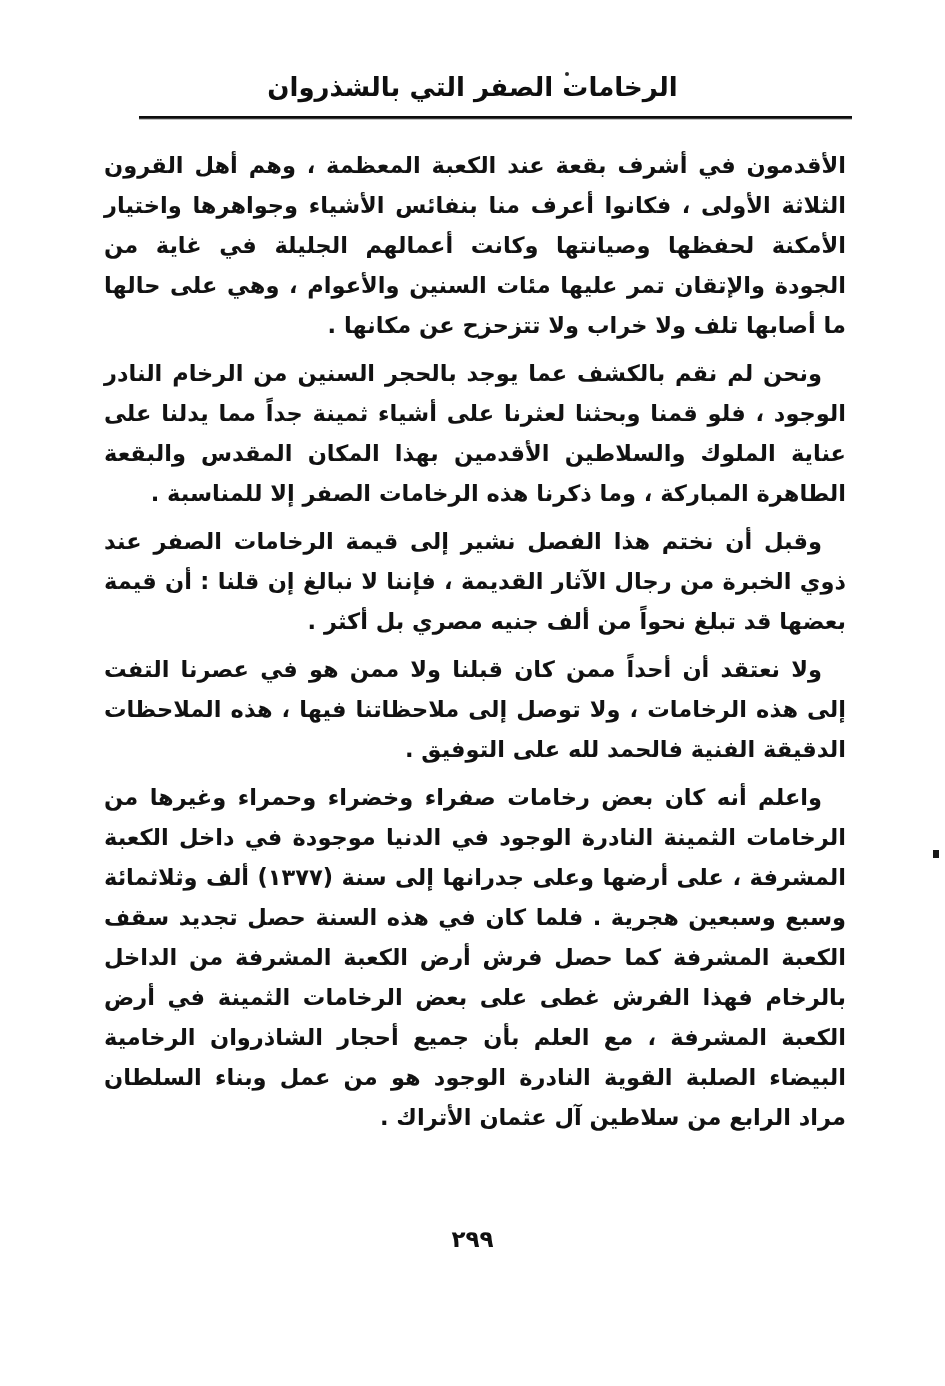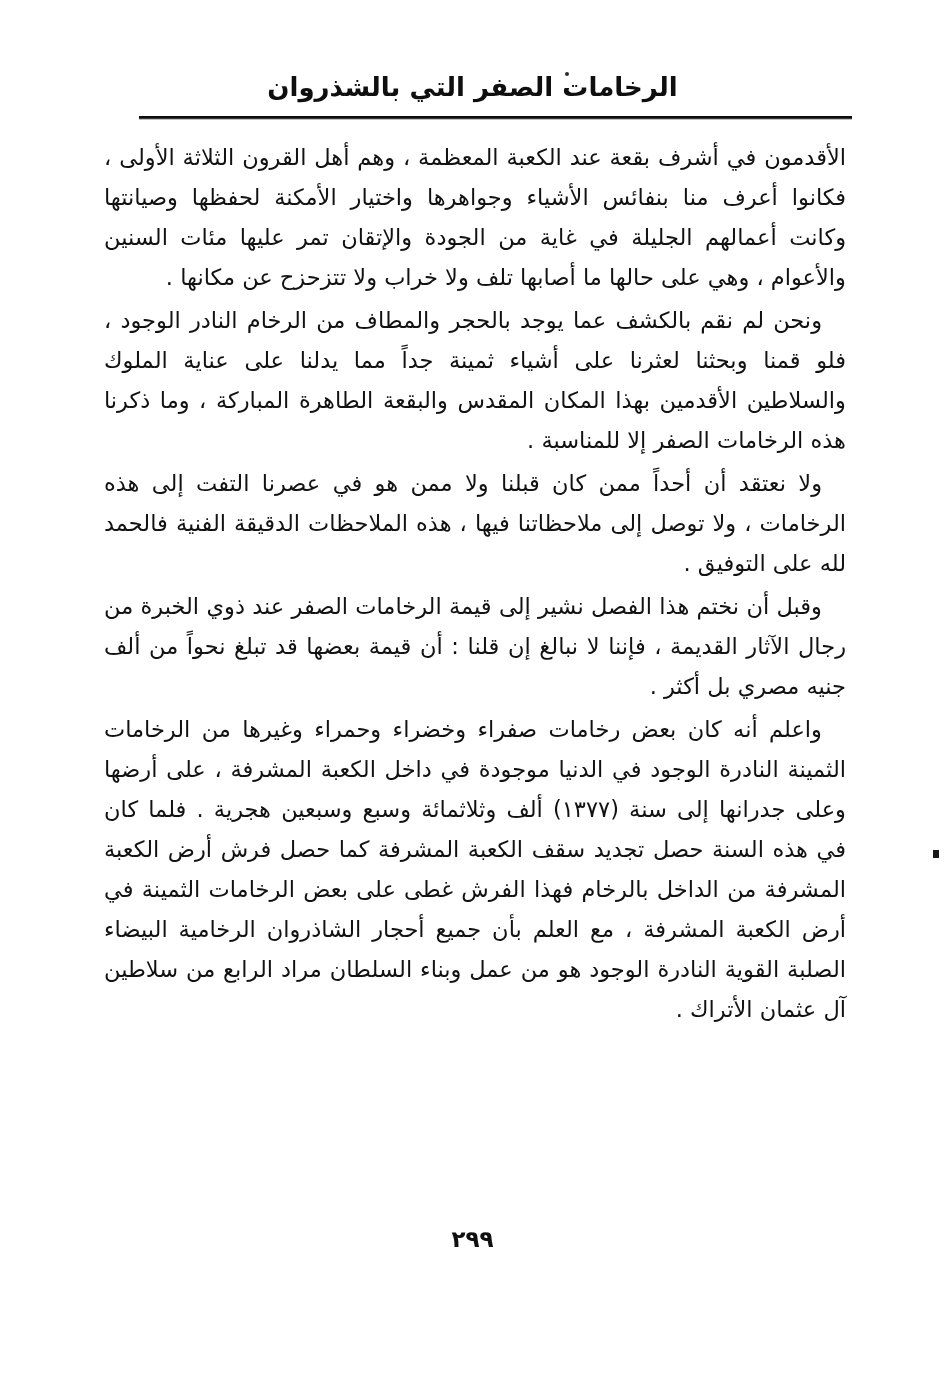--- a/index.html
+++ b/index.html
@@ -44,22 +44,23 @@
     right: 99px;
     width: 742px;
     direction: rtl;
     text-align: justify;
     text-justify: inter-word;
     font-size: 22.5px;
     line-height: 40px;
     color: #121212;
   }
   .body-text p {
-    margin: 0 0 3px 0;
+    margin: 8px 0 3px 0;
     text-indent: 24px;
+    font-weight: bold;
   }
   .body-text p.continuation {
     text-indent: 0;
   }
   .page-number {
     position: absolute;
     top: 1226px;
     left: 0;
     right: 0;
     text-align: center;
@@ -92,23 +93,23 @@
 <div class="page">
 
   <div class="page-title">الرخامات الصفر التي بالشذروان</div>
 
   <div class="header-rule"></div>
 
   <div class="ink-dot-top"></div>
 
   <div class="body-text">
     <p class="continuation">الأقدمون في أشرف بقعة عند الكعبة المعظمة ، وهم أهل القرون الثلاثة الأولى ، فكانوا أعرف منا بنفائس الأشياء وجواهرها واختيار الأمكنة لحفظها وصيانتها وكانت أعمالهم الجليلة في غاية من الجودة والإتقان تمر عليها مئات السنين والأعوام ، وهي على حالها ما أصابها تلف ولا خراب ولا تتزحزح عن مكانها .</p>
-    <p>ونحن لم نقم بالكشف عما يوجد بالحجر والمطاف من الرخام النادر الوجود ، فلو قمنا وبحثنا لعثرنا على أشياء ثمينة جداً مما يدلنا على عناية الملوك والسلاطين الأقدمين بهذا المكان المقدس والبقعة الطاهرة المباركة ، وما ذكرنا هذه الرخامات الصفر إلا للمناسبة .</p>
+    <p>ونحن لم نقم بالكشف عما يوجد بالحجر السنين من الرخام النادر الوجود ، فلو قمنا وبحثنا لعثرنا على أشياء ثمينة جداً مما يدلنا على عناية الملوك والسلاطين الأقدمين بهذا المكان المقدس والبقعة الطاهرة المباركة ، وما ذكرنا هذه الرخامات الصفر إلا للمناسبة .</p>
+    <p>وقبل أن نختم هذا الفصل نشير إلى قيمة الرخامات الصفر عند ذوي الخبرة من رجال الآثار القديمة ، فإننا لا نبالغ إن قلنا : أن قيمة بعضها قد تبلغ نحواً من ألف جنيه مصري بل أكثر .</p>
     <p>ولا نعتقد أن أحداً ممن كان قبلنا ولا ممن هو في عصرنا التفت إلى هذه الرخامات ، ولا توصل إلى ملاحظاتنا فيها ، هذه الملاحظات الدقيقة الفنية فالحمد لله على التوفيق .</p>
-    <p>وقبل أن نختم هذا الفصل نشير إلى قيمة الرخامات الصفر عند ذوي الخبرة من رجال الآثار القديمة ، فإننا لا نبالغ إن قلنا : أن قيمة بعضها قد تبلغ نحواً من ألف جنيه مصري بل أكثر .</p>
     <p>واعلم أنه كان بعض رخامات صفراء وخضراء وحمراء وغيرها من الرخامات الثمينة النادرة الوجود في الدنيا موجودة في داخل الكعبة المشرفة ، على أرضها وعلى جدرانها إلى سنة (١٣٧٧) ألف وثلاثمائة وسبع وسبعين هجرية . فلما كان في هذه السنة حصل تجديد سقف الكعبة المشرفة كما حصل فرش أرض الكعبة المشرفة من الداخل بالرخام فهذا الفرش غطى على بعض الرخامات الثمينة في أرض الكعبة المشرفة ، مع العلم بأن جميع أحجار الشاذروان الرخامية البيضاء الصلبة القوية النادرة الوجود هو من عمل وبناء السلطان مراد الرابع من سلاطين آل عثمان الأتراك .</p>
   </div>
 
   <div class="ink-speck-right"></div>
 
   <div class="page-number">٢٩٩</div>
 
 </div>
 
 </body></html>

